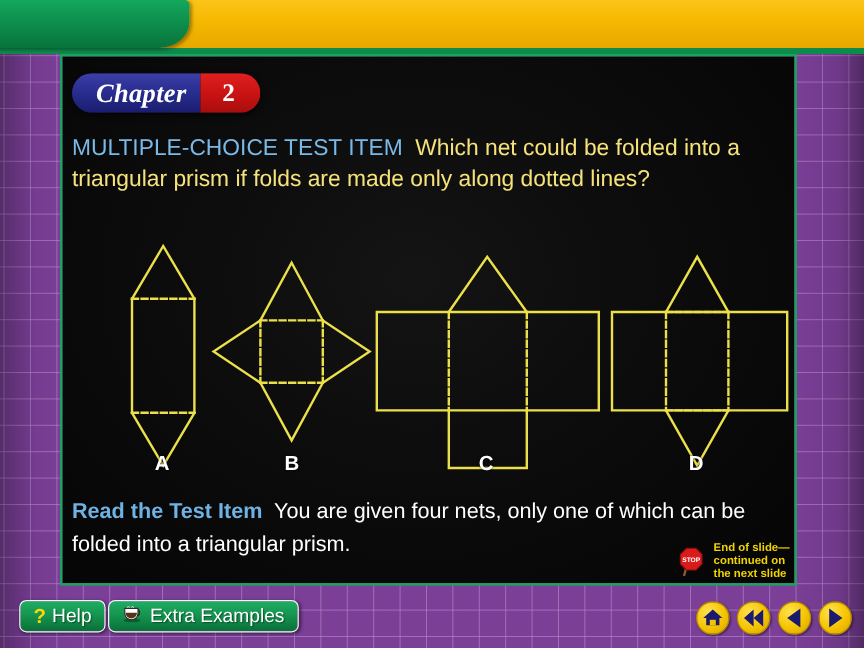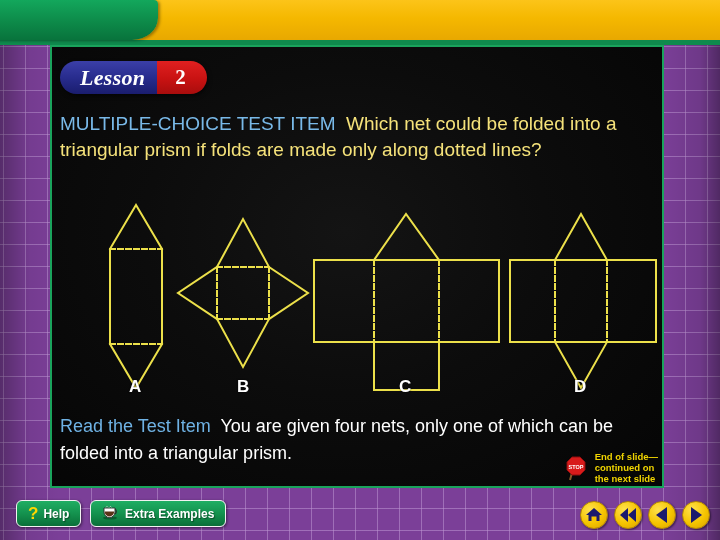--- a/index.html
+++ b/index.html
@@ -186,21 +186,21 @@
   .read-block {
     position: absolute;
     left: 8px; top: 366px;
     width: 596px;
     font-size: 18px;
     line-height: 27px;
     color: #ffffff;
   }
   .read-label {
     color: #6fb2e4;
-    font-weight: normal;
+    font-weight: bold;
   }
 
   
   .end-slide {
     position: absolute;
     right: 4px; bottom: 2px;
     display: flex;
     align-items: center;
     gap: 5px;
   }
@@ -233,22 +233,22 @@
     gap: 5px;
     padding: 0 11px;
     border-radius: 6px;
     background: linear-gradient(to bottom, #1fae63 0%, #138f4c 55%, #0a6f39 100%);
     border: 1px solid #f2f2f2;
     box-shadow: 1px 1px 3px rgba(0,0,0,0.5);
     box-sizing: border-box;
     cursor: pointer;
   }
   .btn-pill .btn-text {
-    font-size: 12px;
-    font-weight: bold;
+    font-size: 16px;
+    font-weight: normal;
     color: #ffffff;
     white-space: nowrap;
     text-shadow: 1px 1px 1px rgba(0,0,0,0.4);
   }
   .qmark {
     font-size: 17px;
     font-weight: bold;
     color: #ffd700;
     line-height: 1;
   }
@@ -276,21 +276,21 @@
   <div class="header-green-strip"></div>
   <div class="chapter-tab"></div>
   <div class="chapter-tab-label">Chapter 12</div>
   <div class="header-title">Surface Area</div>
   <div class="header-lesson">Lesson 12-2</div>
 
   <div class="content-frame">
 
     <div class="example-badge">
       <div class="example-badge-main">
-        <span>Lesson</span>
+        <span>Chapter</span>
       </div>
       <div class="example-badge-num">
         <span>2</span>
       </div>
     </div>
 
     <div class="question-block">
       <span class="q-label">MULTIPLE-CHOICE TEST ITEM</span><span>&nbsp; </span><span>Which net could be folded into a triangular prism if folds are made only along dotted lines?</span>
     </div>
 

